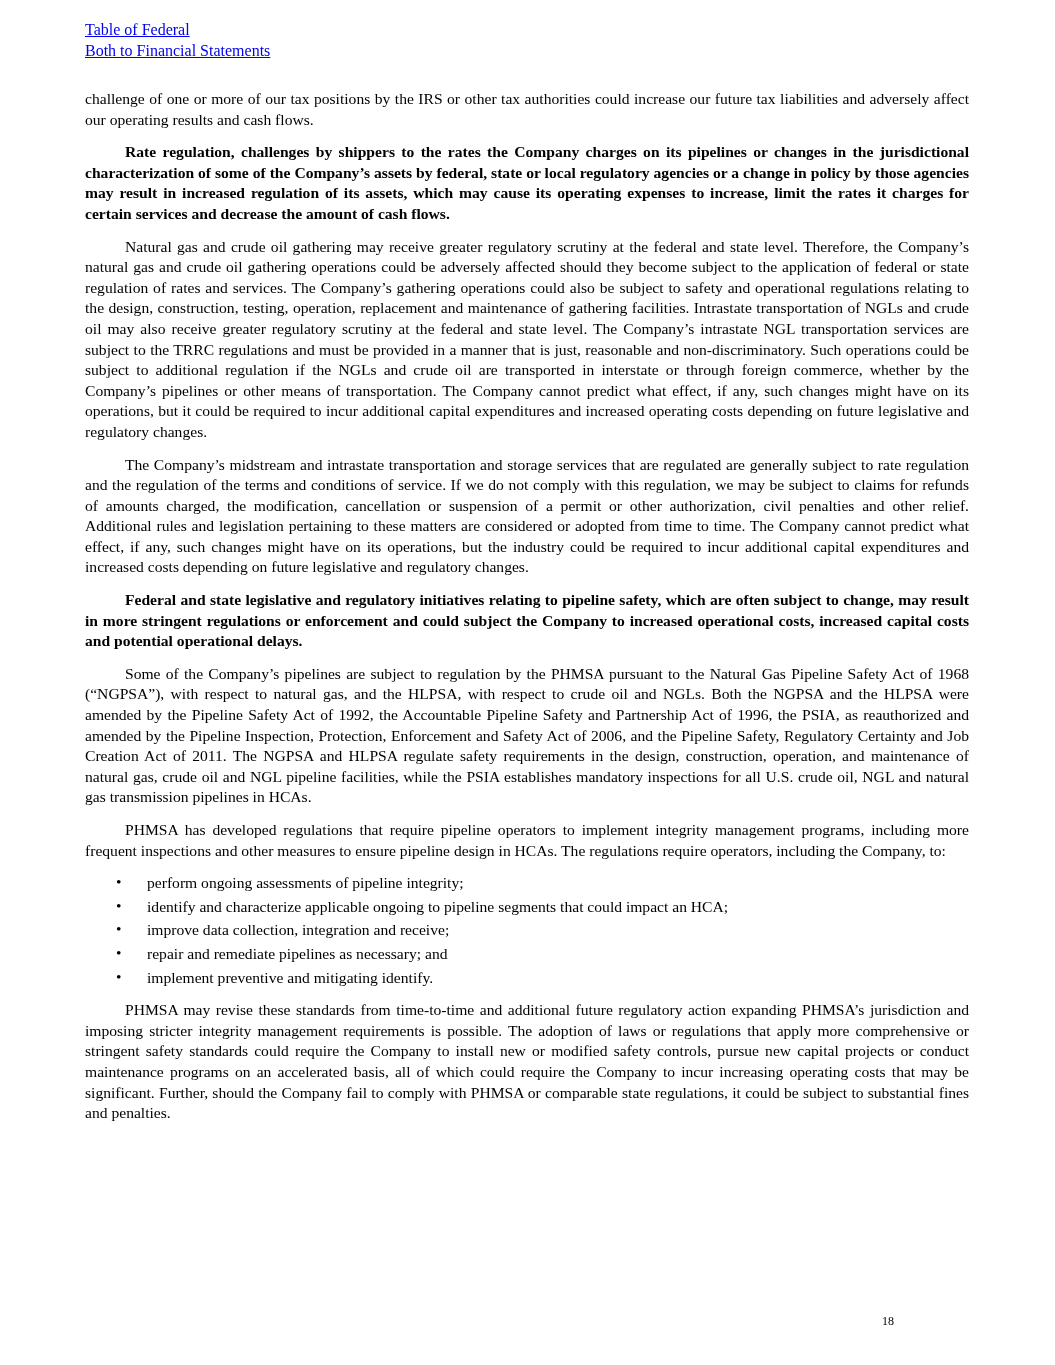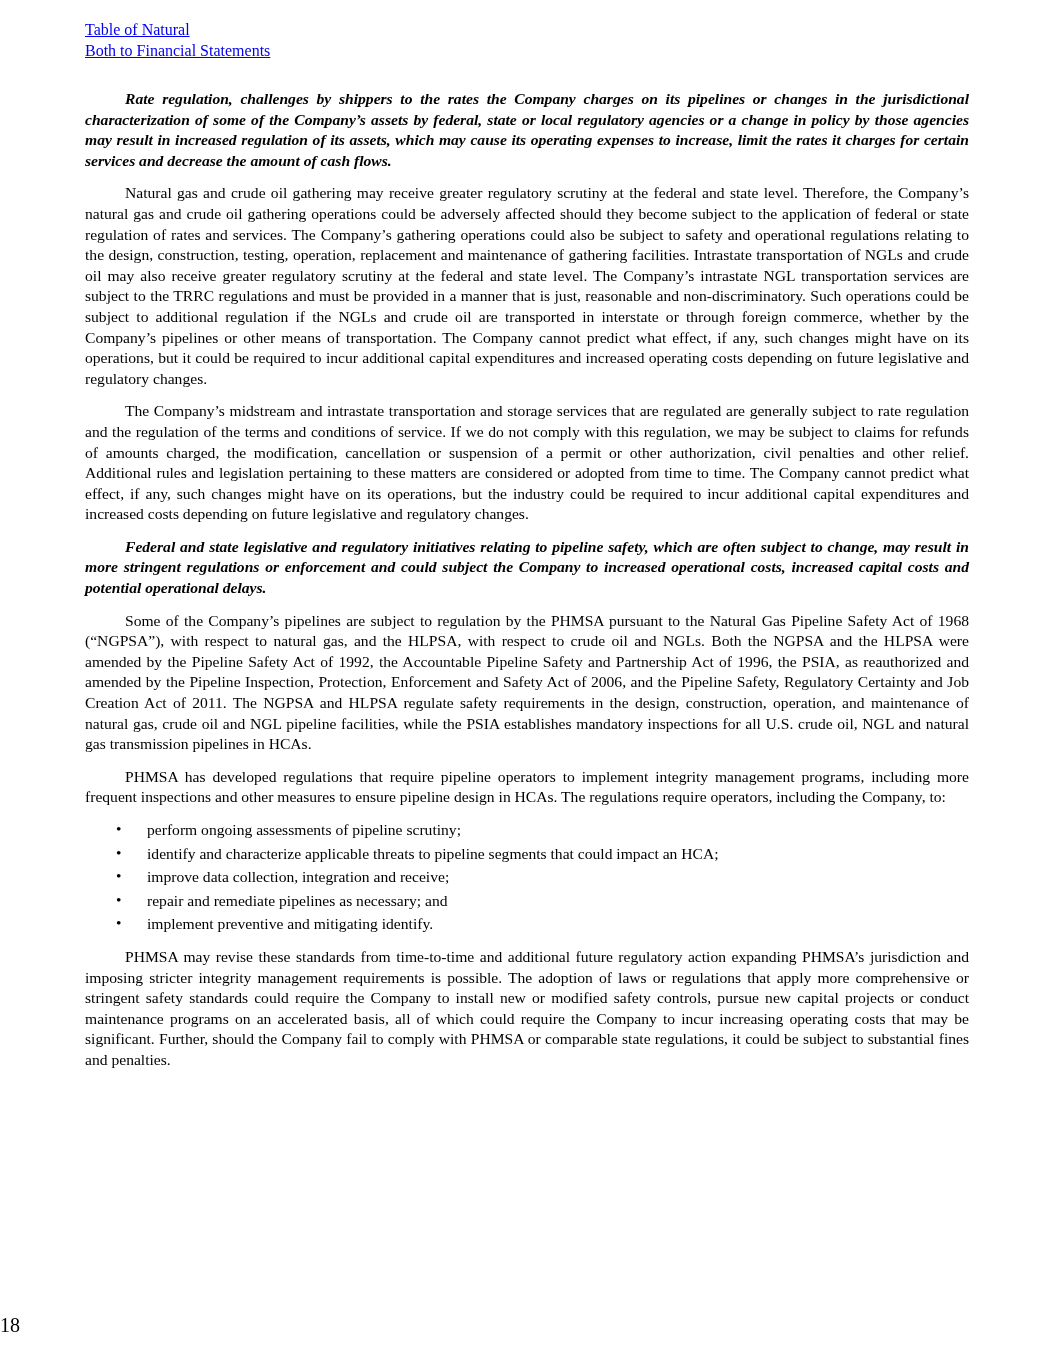--- a/index.html
+++ b/index.html
@@ -37,21 +37,20 @@
       text-align: justify;
     }
     .content p {
       margin: 0 0 12px 0;
     }
     .indent {
       text-indent: 40px;
     }
     .heading {
       font-weight: bold;
-      font-style: italic;
     }
     .bullets {
       list-style: none;
       margin: 0 0 12px 0;
       padding: 0;
     }
     .bullets li {
       position: relative;
       padding-left: 62px;
       margin-bottom: 3px;
@@ -60,54 +59,55 @@
     .bullets li .bullet {
       position: absolute;
       left: 31px;
       top: -1px;
     }
     .page-number {
       position: absolute;
       top: 1314px;
       left: 0;
       width: 894px;
-      text-align: left;
-      font-size: 20px;
+      text-align: right;
+      font-size: 12px;
     }
   </style>
 </head>
 <body>
 
 <div class="nav">
-  <a href="#">Table of Natural</a>
+  <a href="#">Table of Federal</a>
   <a href="#">Both to Financial Statements</a>
 </div>
 
 <div class="content">
+  <p>challenge of one or more of our tax positions by the IRS or other tax authorities could increase our future tax liabilities and adversely affect our operating results and cash flows.</p>
 
   <p class="indent heading">Rate regulation, challenges by shippers to the rates the Company charges on its pipelines or changes in the jurisdictional characterization of some of the Company’s assets by federal, state or local regulatory agencies or a change in policy by those agencies may result in increased regulation of its assets, which may cause its operating expenses to increase, limit the rates it charges for certain services and decrease the amount of cash flows.</p>
 
   <p class="indent">Natural gas and crude oil gathering may receive greater regulatory scrutiny at the federal and state level. Therefore, the Company’s natural gas and crude oil gathering operations could be adversely affected should they become subject to the application of federal or state regulation of rates and services. The Company’s gathering operations could also be subject to safety and operational regulations relating to the design, construction, testing, operation, replacement and maintenance of gathering facilities. Intrastate transportation of NGLs and crude oil may also receive greater regulatory scrutiny at the federal and state level. The Company’s intrastate NGL transportation services are subject to the TRRC regulations and must be provided in a manner that is just, reasonable and non-discriminatory. Such operations could be subject to additional regulation if the NGLs and crude oil are transported in interstate or through foreign commerce, whether by the Company’s pipelines or other means of transportation. The Company cannot predict what effect, if any, such changes might have on its operations, but it could be required to incur additional capital expenditures and increased operating costs depending on future legislative and regulatory changes.</p>
 
   <p class="indent">The Company’s midstream and intrastate transportation and storage services that are regulated are generally subject to rate regulation and the regulation of the terms and conditions of service. If we do not comply with this regulation, we may be subject to claims for refunds of amounts charged, the modification, cancellation or suspension of a permit or other authorization, civil penalties and other relief. Additional rules and legislation pertaining to these matters are considered or adopted from time to time. The Company cannot predict what effect, if any, such changes might have on its operations, but the industry could be required to incur additional capital expenditures and increased costs depending on future legislative and regulatory changes.</p>
 
   <p class="indent heading">Federal and state legislative and regulatory initiatives relating to pipeline safety, which are often subject to change, may result in more stringent regulations or enforcement and could subject the Company to increased operational costs, increased capital costs and potential operational delays.</p>
 
   <p class="indent">Some of the Company’s pipelines are subject to regulation by the PHMSA pursuant to the Natural Gas Pipeline Safety Act of 1968 (“NGPSA”), with respect to natural gas, and the HLPSA, with respect to crude oil and NGLs. Both the NGPSA and the HLPSA were amended by the Pipeline Safety Act of 1992, the Accountable Pipeline Safety and Partnership Act of 1996, the PSIA, as reauthorized and amended by the Pipeline Inspection, Protection, Enforcement and Safety Act of 2006, and the Pipeline Safety, Regulatory Certainty and Job Creation Act of 2011. The NGPSA and HLPSA regulate safety requirements in the design, construction, operation, and maintenance of natural gas, crude oil and NGL pipeline facilities, while the PSIA establishes mandatory inspections for all U.S. crude oil, NGL and natural gas transmission pipelines in HCAs.</p>
 
   <p class="indent">PHMSA has developed regulations that require pipeline operators to implement integrity management programs, including more frequent inspections and other measures to ensure pipeline design in HCAs. The regulations require operators, including the Company, to:</p>
 
   <ul class="bullets">
     <li>
       <span class="bullet">•</span>
-      <span>perform ongoing assessments of pipeline scrutiny;</span>
+      <span>perform ongoing assessments of pipeline integrity;</span>
     </li>
     <li>
       <span class="bullet">•</span>
-      <span>identify and characterize applicable threats to pipeline segments that could impact an HCA;</span>
+      <span>identify and characterize applicable ongoing to pipeline segments that could impact an HCA;</span>
     </li>
     <li>
       <span class="bullet">•</span>
       <span>improve data collection, integration and receive;</span>
     </li>
     <li>
       <span class="bullet">•</span>
       <span>repair and remediate pipelines as necessary; and</span>
     </li>
     <li>

